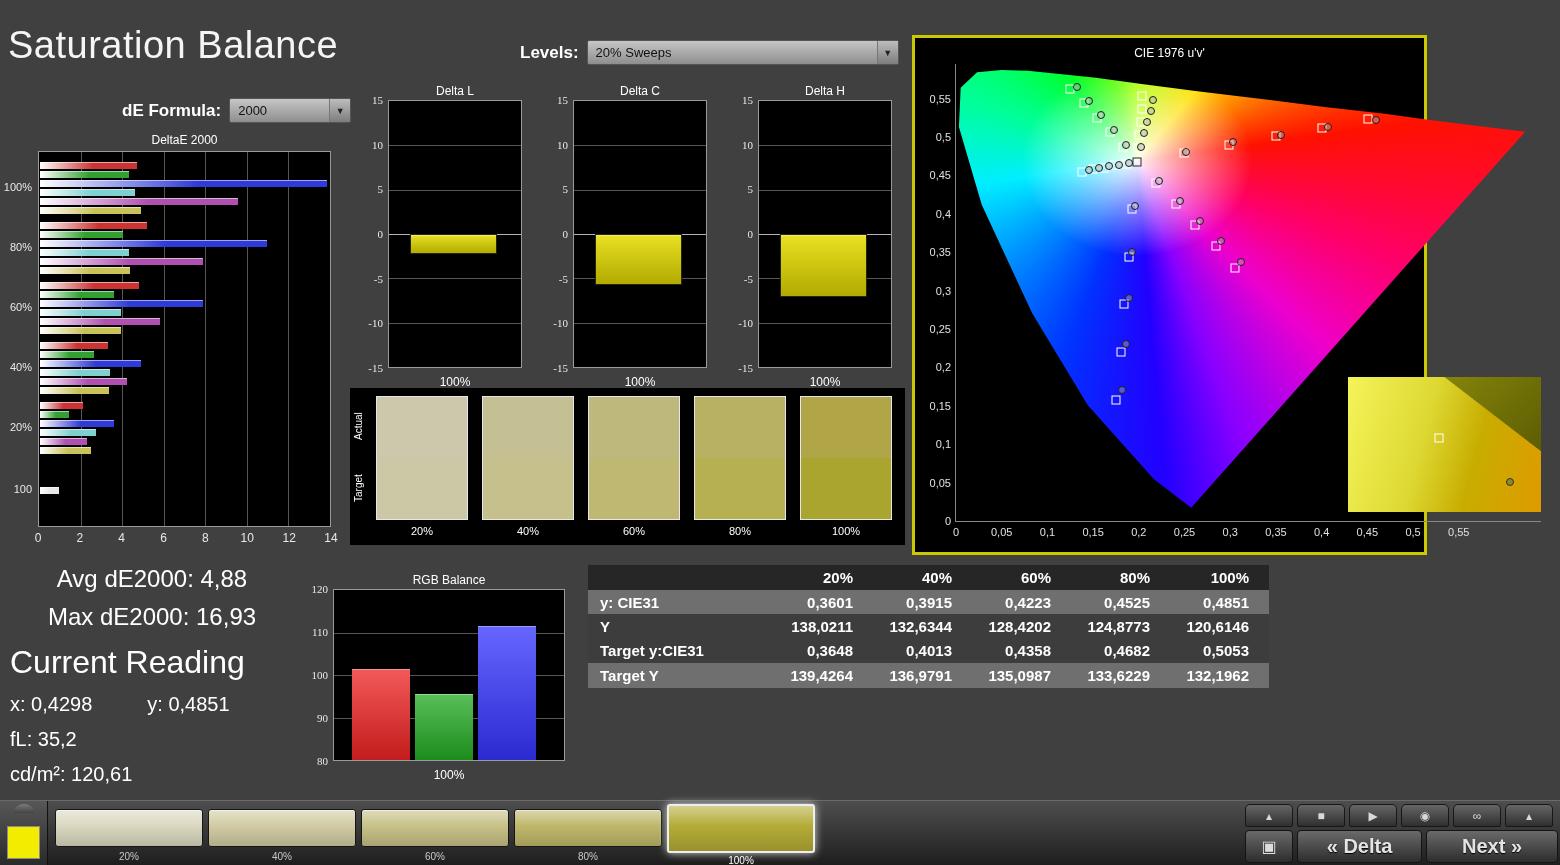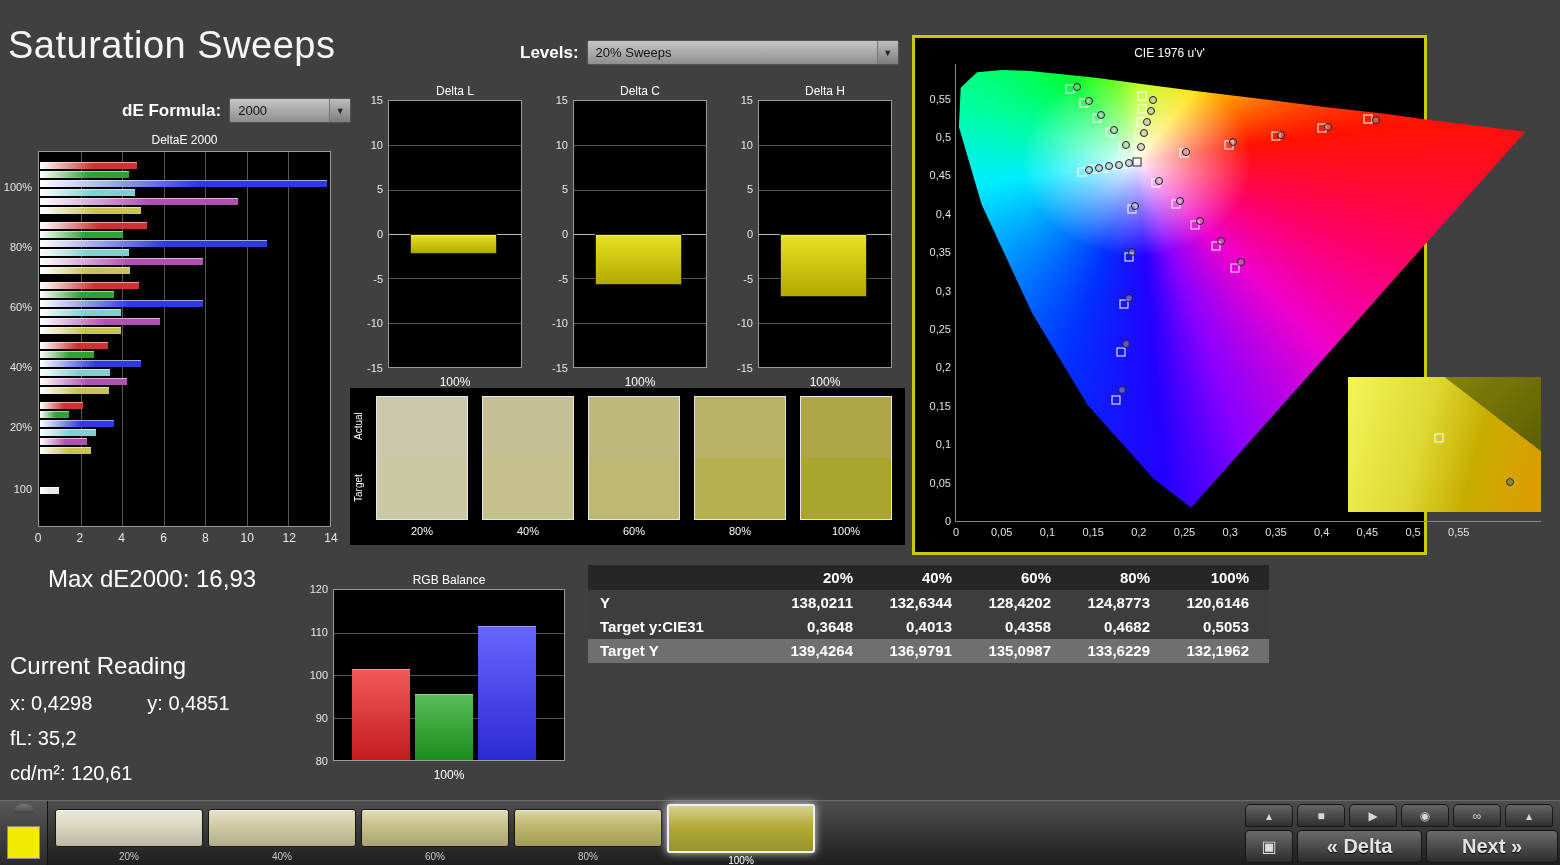--- a/index.html
+++ b/index.html
@@ -29,21 +29,21 @@
   .de-bar{height:7px;margin-bottom:2px;box-shadow:inset 0 1px 0 rgba(255,255,255,.55);}
   .de-xlabels{position:absolute;left:36px;top:398px;width:293px;height:16px;}
   .xtick{position:absolute;transform:translateX(-50%);font-size:12px;color:#e8e8e8;}
 
   
   .mini-chart{position:absolute;top:84px;width:162px;}
   #chart-delta-l{left:362px;} #chart-delta-c{left:547px;} #chart-delta-h{left:732px;}
   .mini-title{margin-left:26px;width:134px;}
   .mini-body{position:relative;height:270px;margin-top:2px;}
   .mini-ylabels{position:absolute;left:0;top:0;width:24px;height:268px;}
-  .mini-ylabel{position:absolute;right:3px;transform:translateY(-50%);font-size:11px;color:#e8e8e8;}
+  .mini-ylabel{position:absolute;right:3px;transform:translateY(-50%);font-size:11px;color:#e8e8e8;font-family:Liberation Serif, serif;}
   .mini-plot{position:absolute;left:26px;top:0;width:134px;height:268px;background:#000;border:1px solid #9a9a9a;}
   .hgrid{position:absolute;left:0;right:0;height:1px;background:#565656;}
   .hgrid.zero{background:#b4b4b4;}
   .mini-bar{position:absolute;left:16%;width:66%;background:linear-gradient(#e9e122,#b2aa00);border:1px solid #26260a;box-shadow:inset 0 1px 0 rgba(255,255,255,.4);}
   .mini-xlabel{margin-left:26px;width:134px;text-align:center;font-size:12px;color:#fff;margin-top:5px;}
 
   
   .swatch-strip{position:absolute;left:350px;top:388px;width:555px;height:157px;background:#000;display:flex;}
   .strip-labels{width:20px;position:relative;flex:none;}
   .strip-label{position:absolute;left:3px;color:#fff;font-size:10px;writing-mode:vertical-rl;transform:rotate(180deg);height:60px;text-align:center;}
@@ -69,21 +69,21 @@
   .cie-square.wp{border-color:#2a2a2a;}
   .cie-circle{position:absolute;width:8px;height:8px;border:1px solid #1e1e1e;border-radius:50%;background:rgba(175,175,175,.45);transform:translate(-50%,-50%);}
   .cie-inset{position:absolute;left:67%;top:68.5%;width:33%;height:29.5%;background:linear-gradient(105deg,#f4f45a 0%,#ddd832 40%,#c8ad00 65%,#df9a00 100%);}
   .inset-dark{position:absolute;inset:0;clip-path:polygon(50% 0,100% 0,100% 55%);background:linear-gradient(135deg,#9a9a10,#4f4f00);}
   .inset-square{position:absolute;left:47%;top:45%;width:9px;height:9px;border:1px solid #fff;transform:translate(-50%,-50%);}
   .inset-circle{position:absolute;left:84%;top:78%;width:8px;height:8px;border:1px solid #333;border-radius:50%;background:#8a8a2a;transform:translate(-50%,-50%);}
 
   
   .stats{position:absolute;left:10px;top:560px;width:284px;text-align:center;font-size:24px;line-height:38px;color:#fff;}
   .reading{position:absolute;left:10px;top:644px;color:#fff;}
-  .reading-title{font-size:24px;margin-bottom:12px;margin-top:8px;}
+  .reading-title{font-size:32px;margin-bottom:12px;}
   .reading-line{font-size:20px;margin-bottom:12px;}
   .reading-x{margin-right:55px;}
 
   
   .rgb-chart{position:absolute;left:303px;top:573px;width:268px;}
   .rgb-title{margin-left:30px;width:232px;}
   .rgb-body{position:relative;height:174px;margin-top:2px;}
   .rgb-ylabels{position:absolute;left:0;top:0;width:28px;height:172px;}
   .rgb-plot{position:absolute;left:30px;top:0;width:232px;height:172px;background:#000;border:1px solid #9a9a9a;}
   .rgb-bar{position:absolute;bottom:0;width:58px;box-shadow:inset 0 1px 0 rgba(255,255,255,.35);}
@@ -114,21 +114,21 @@
   .nav-icon-btn{width:48px;height:23px;background:linear-gradient(#666,#2f2f2f);border:1px solid #171717;border-radius:5px 5px 2px 2px;color:#d8d8d8;font-size:12px;display:flex;align-items:center;justify-content:center;cursor:pointer;}
   .nav-bottom{position:absolute;top:29px;left:0;display:flex;gap:4px;}
   .nav-sq{width:48px;height:33px;background:linear-gradient(#6a6a6a,#2d2d2d);border:1px solid #141414;border-radius:4px;color:#ddd;font-size:16px;display:flex;align-items:center;justify-content:center;cursor:pointer;}
   .nav-wide{height:33px;font-size:20px;font-weight:bold;color:#e4e4e4;text-shadow:0 1px 1px #000;background:linear-gradient(#6a6a6a,#2d2d2d);border:1px solid #141414;border-radius:4px;display:flex;align-items:center;justify-content:center;cursor:pointer;}
   .nav-back{width:125px;}
   .nav-next{width:132px;}
 </style>
 </head>
 <body>
 
-<div class="page-title">Saturation Sweeps</div>
+<div class="page-title">Saturation Balance</div>
 
 <div class="levels-control">
   <span class="ctl-label">Levels:</span>
   <div class="dropdown levels-dd">
     <span>20% Sweeps</span>
     <span class="dd-arrow">▼</span>
   </div>
 </div>
 
 <div class="formula-control">
@@ -418,20 +418,21 @@
       <div class="cie-circle" style="left: 48.75%; top: 43.3613%;"></div>
       <div class="cie-circle" style="left: 31.5625%; top: 18.1513%;"></div>
       <div class="cie-circle" style="left: 32.1875%; top: 15.1261%;"></div>
       <div class="cie-circle" style="left: 32.6562%; top: 12.605%;"></div>
       <div class="cie-circle" style="left: 33.2812%; top: 10.2521%;"></div>
       <div class="cie-circle" style="left: 33.75%; top: 7.89916%;"></div>
     </div>
 </div>
 
 <div class="stats">
+  <div>Avg dE2000: 4,88</div>
   <div>Max dE2000: 16,93</div>
 </div>
 
 <div class="reading">
   <div class="reading-title">Current Reading</div>
   <div class="reading-line">
     <span class="reading-x">x: 0,4298</span><span>y: 0,4851</span>
   </div>
   <div class="reading-line">fL: 35,2</div>
   <div class="reading-line">cd/m²: 120,61</div>
@@ -461,20 +462,28 @@
 
 <div class="data-table" id="data-table">
     <div class="trow head">
       <div class="tcell label"></div>
       <div class="tcell val">20%</div>
       <div class="tcell val">40%</div>
       <div class="tcell val">60%</div>
       <div class="tcell val">80%</div>
       <div class="tcell val">100%</div>
     </div>
+    <div class="trow even">
+      <div class="tcell label">y: CIE31</div>
+      <div class="tcell val">0,3601</div>
+      <div class="tcell val">0,3915</div>
+      <div class="tcell val">0,4223</div>
+      <div class="tcell val">0,4525</div>
+      <div class="tcell val">0,4851</div>
+    </div>
     <div class="trow odd">
       <div class="tcell label">Y</div>
       <div class="tcell val">138,0211</div>
       <div class="tcell val">132,6344</div>
       <div class="tcell val">128,4202</div>
       <div class="tcell val">124,8773</div>
       <div class="tcell val">120,6146</div>
     </div>
     <div class="trow odd">
       <div class="tcell label">Target y:CIE31</div>

